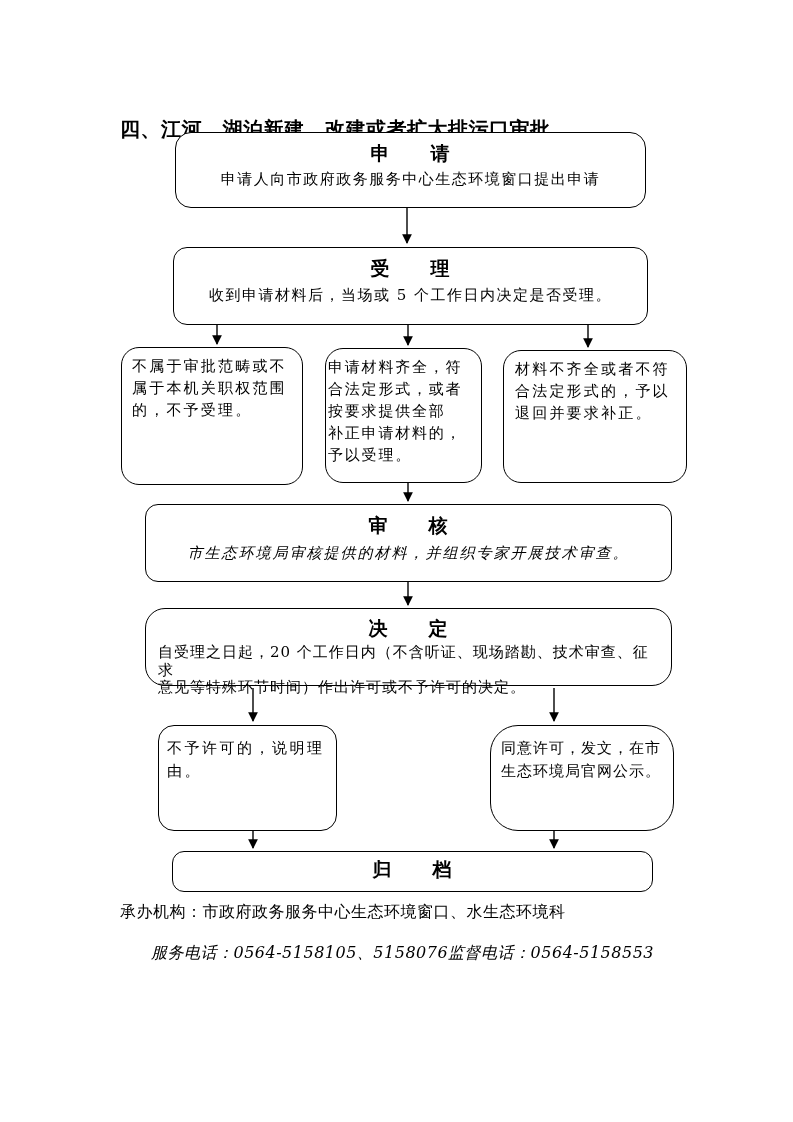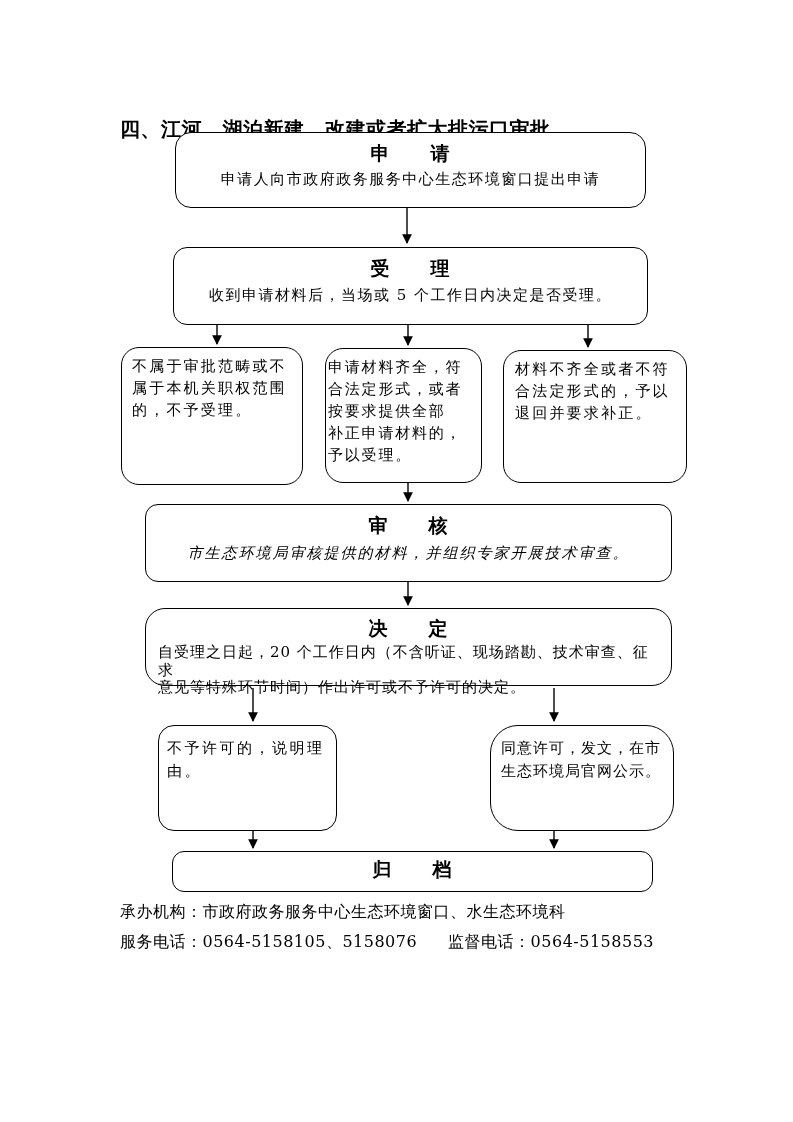--- a/index.html
+++ b/index.html
@@ -81,22 +81,23 @@
     position:absolute;
     left:120px;
     top:901px;
     width:534px;
     font-size:16px;
     letter-spacing:0.5px;
     line-height:22px;
   }
   .footer-row{
     display:flex;
-    justify-content:space-between;
-    margin-top:8px;
+    justify-content:flex-end;
+    margin-top:19px;
+    font-style:italic;
   }
 </style>
 </head>
 <body>
 
 <div class="page">
 
   <div class="page-title">四、江河、湖泊新建、改建或者扩大排污口审批</div>
 
   <svg class="connectors" width="793" height="1122" viewBox="0 0 793 1122">

